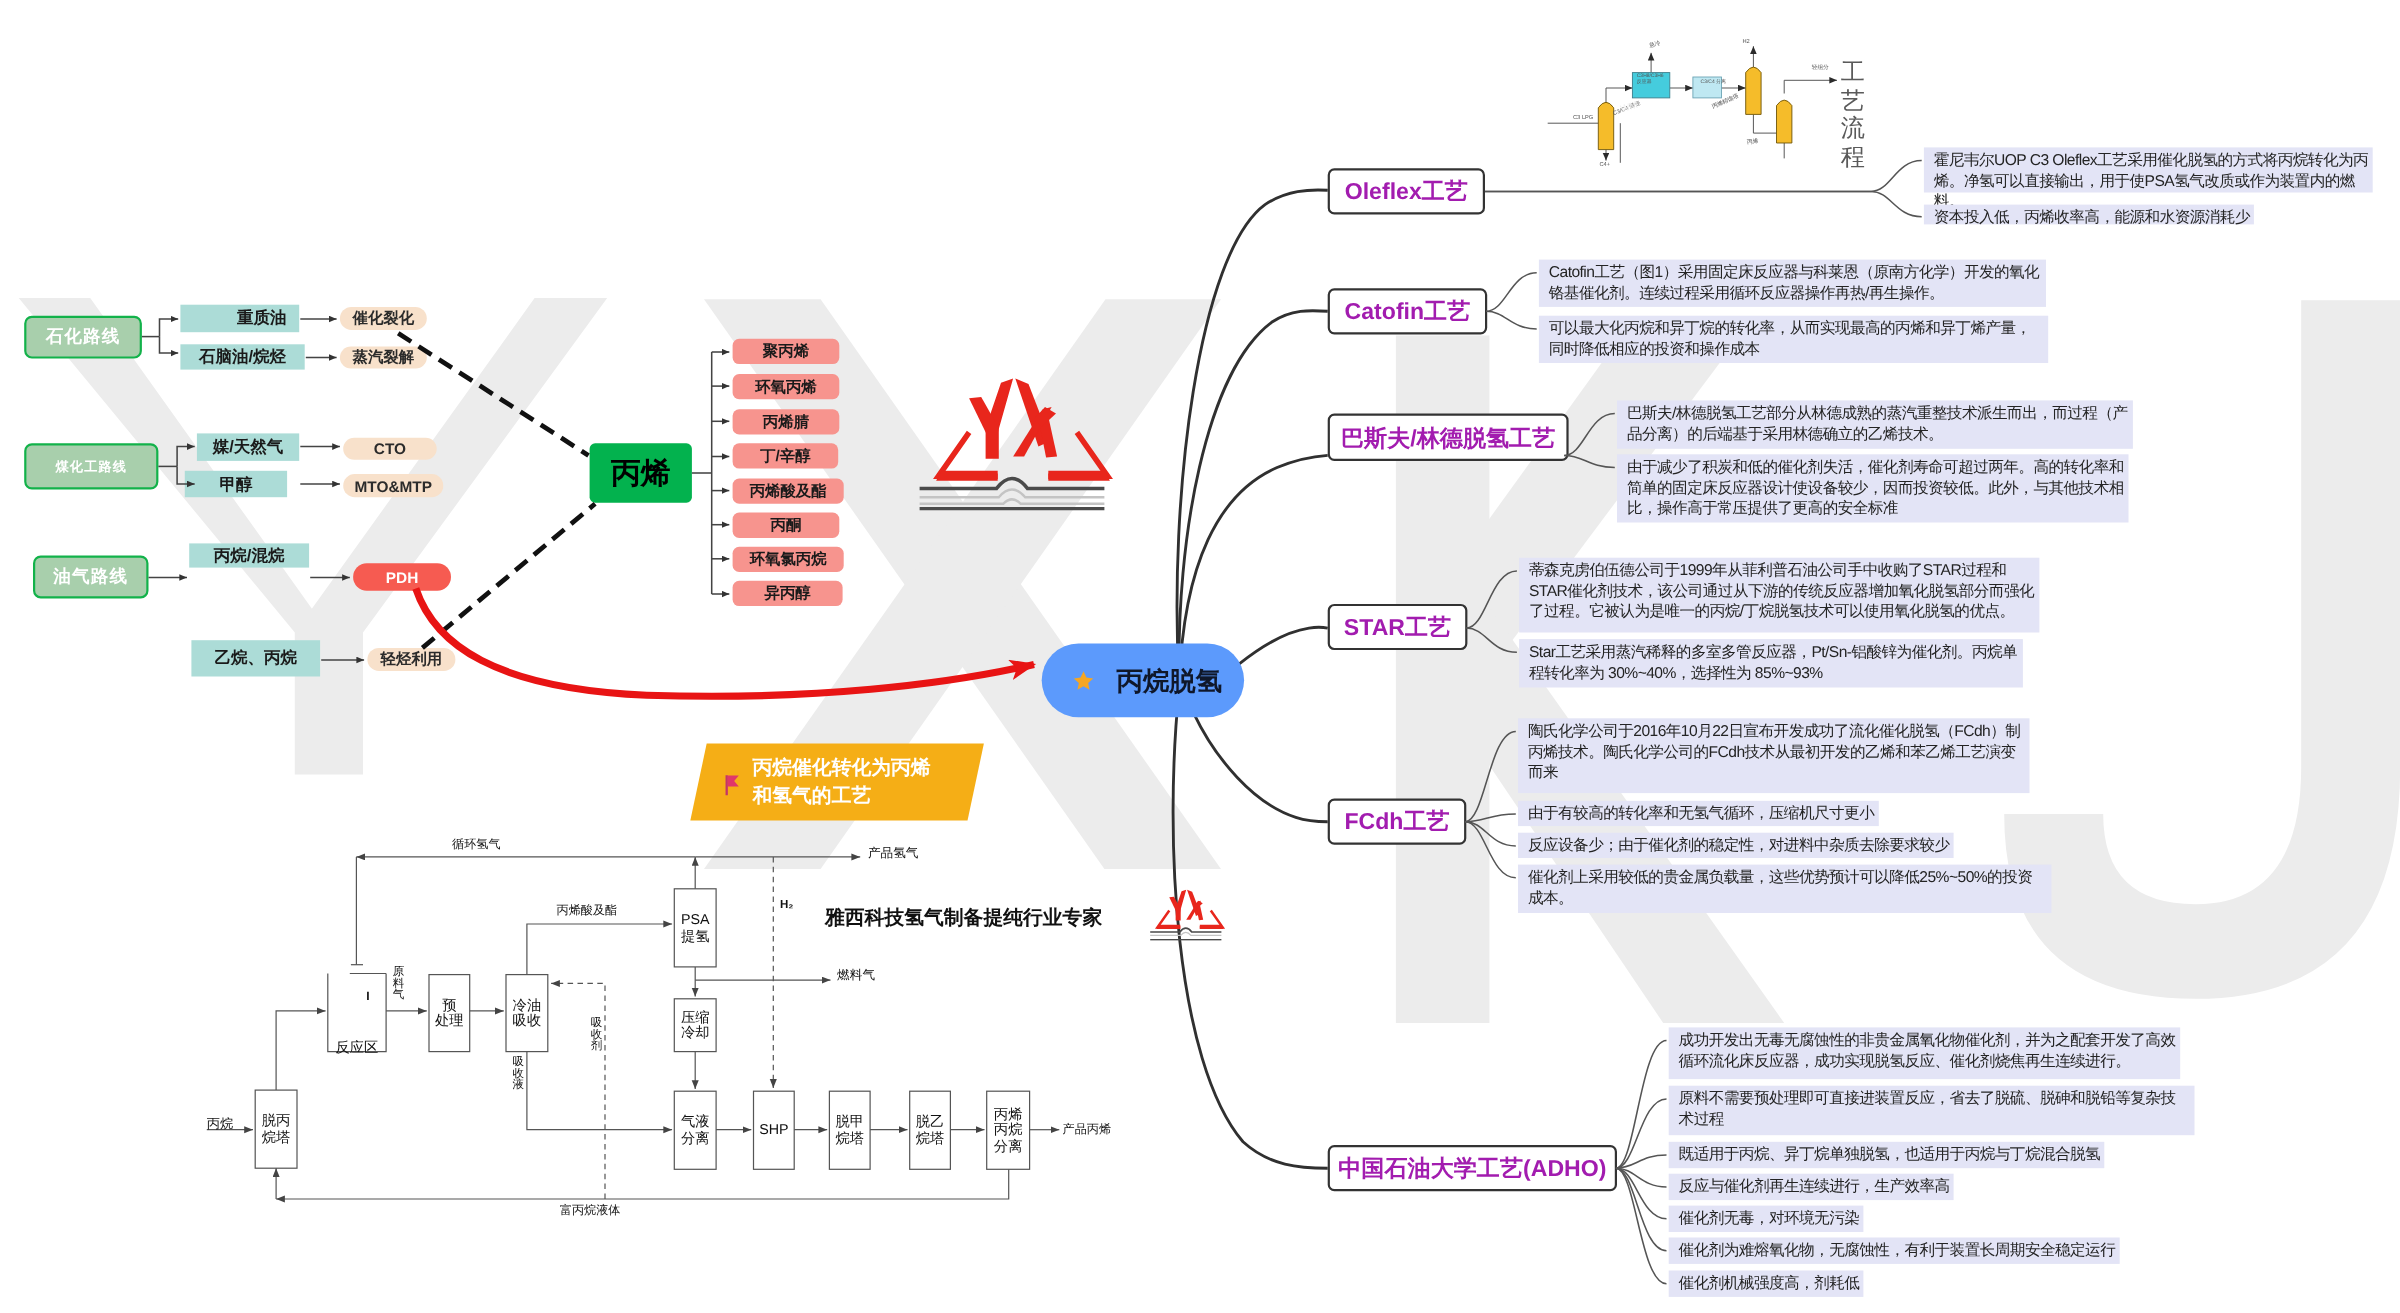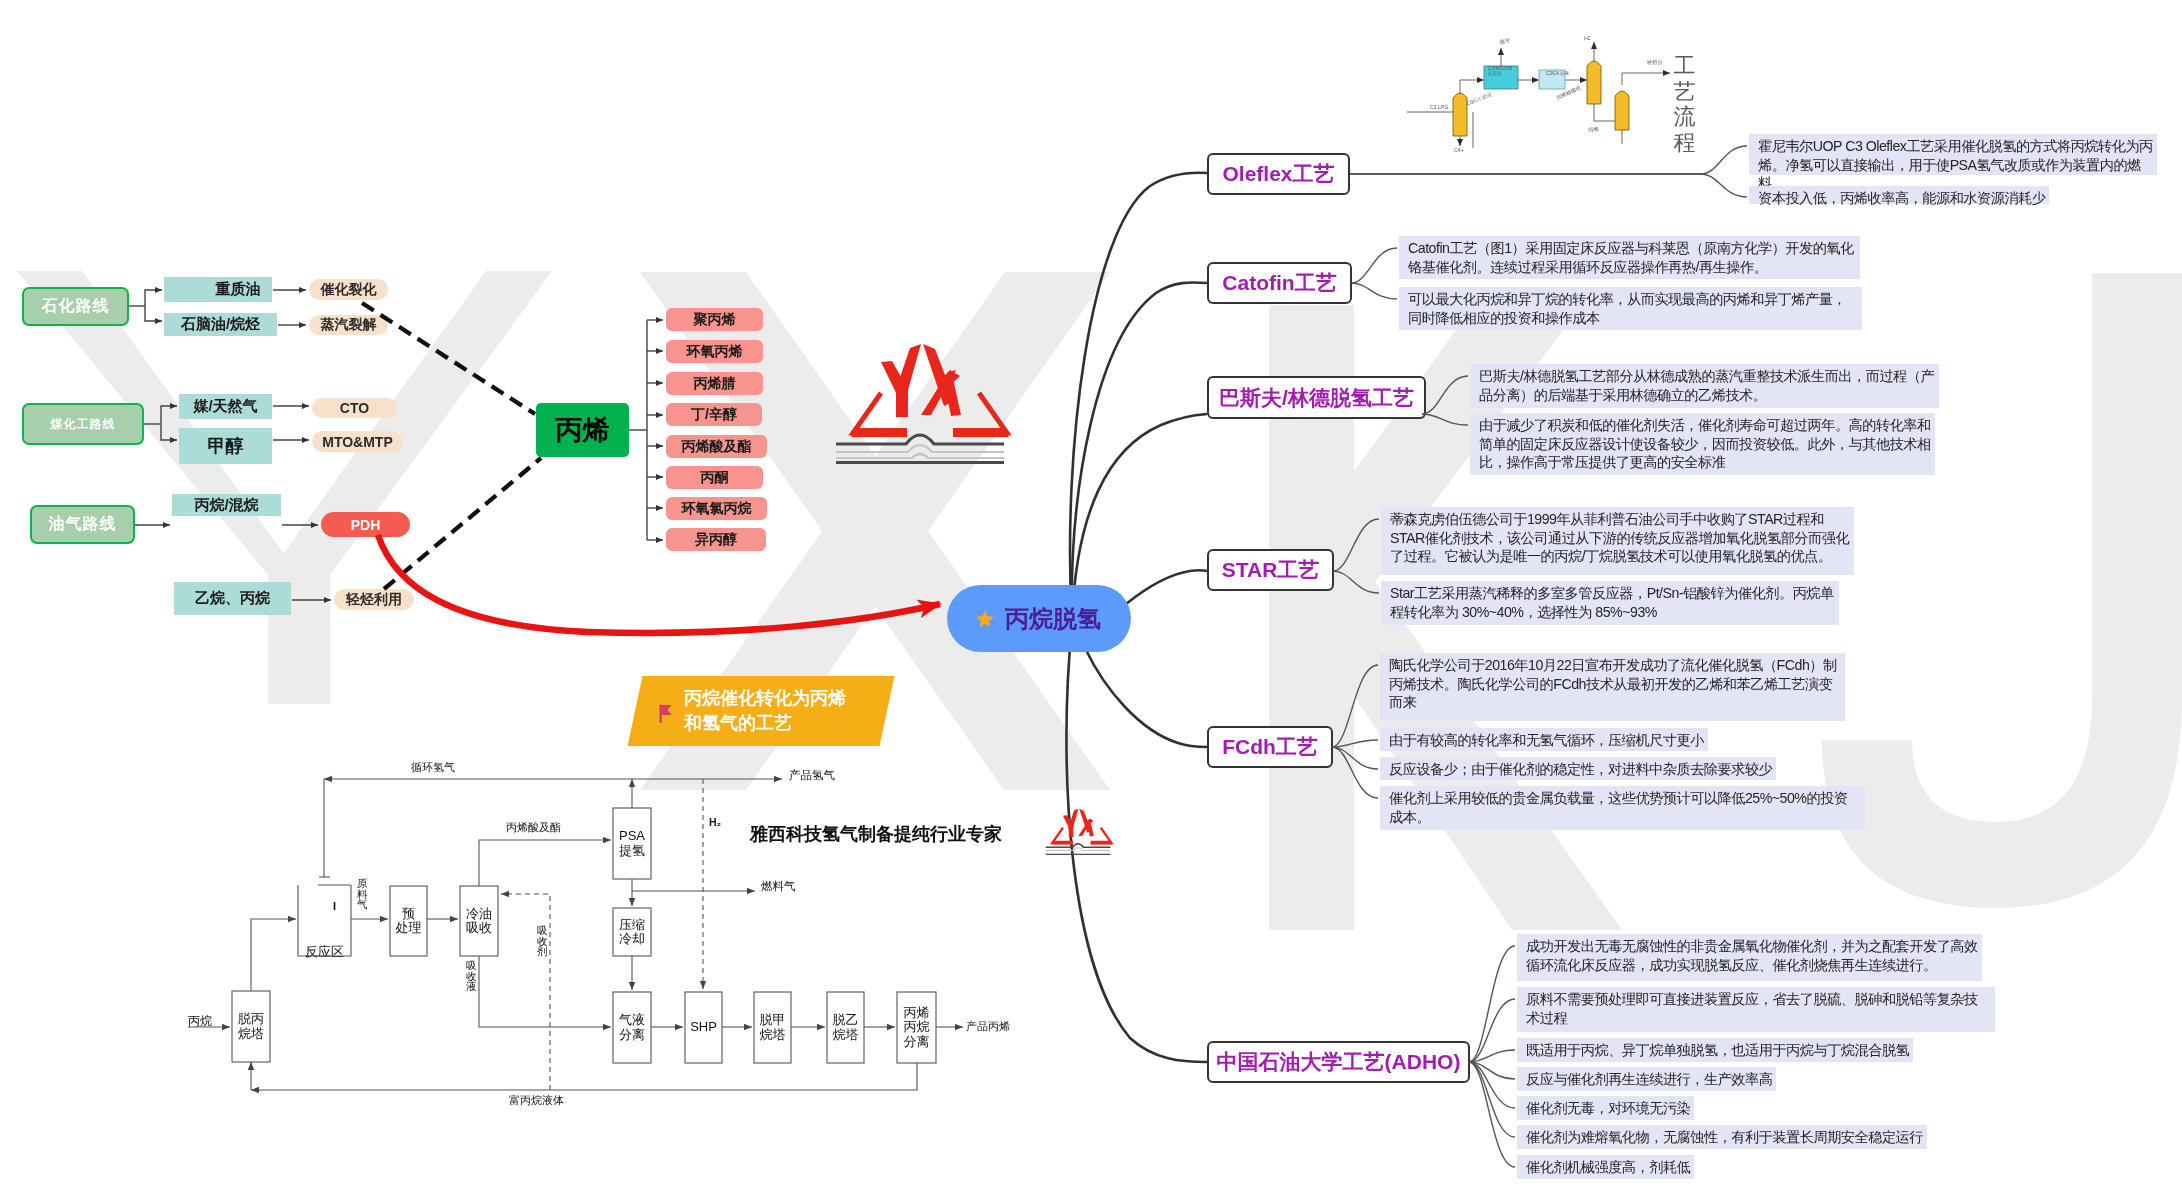--- a/index.html
+++ b/index.html
@@ -23,22 +23,22 @@
     border-radius:15px;color:#ffffff;font-weight:700;
     display:flex;align-items:center;justify-content:center;}
   .prod-pill{position:absolute;box-sizing:border-box;background:#f7948e;
     border-radius:6px;color:#1a1a1a;font-weight:700;
     display:flex;align-items:center;justify-content:center;}
   .green-main{position:absolute;box-sizing:border-box;background:#03b24e;
     border-radius:5px;color:#000;font-weight:700;
     display:flex;align-items:center;justify-content:center;}
   
   .center-node{position:absolute;box-sizing:border-box;background:#5c9afc;
-    border-radius:34px;color:#4c1d95;font-weight:700;
-    display:flex;align-items:center;justify-content:flex-start;gap:10px;
+    border-radius:34px;color:#0f172a;font-weight:700;
+    display:flex;align-items:center;justify-content:flex-start;gap:20px;
     padding-left:28px;}
   
   .banner{position:absolute;background:#f5ae16;color:#fff;font-weight:700;
     transform:skewX(-12deg);display:flex;align-items:center;}
   .banner-inner{transform:skewX(12deg);display:flex;align-items:center;gap:8px;}
   
   .proc-node{position:absolute;box-sizing:border-box;border:2px solid #333;
     background:#fff;border-radius:6px;color:#a21caf;font-weight:700;
     display:flex;align-items:center;justify-content:center;white-space:nowrap;}
   .note{position:absolute;box-sizing:border-box;background:#e3e4f6;
@@ -165,21 +165,21 @@
   <div class="peach-pill" style="left:309px;top:315px;width:79px;height:20px;font-size:14px;">
     <span>蒸汽裂解</span>
   </div>
 
   <div class="route-box" style="left:22px;top:403px;width:122px;height:42px;font-size:12px;">
     <span>煤化工路线</span>
   </div>
   <div class="teal-box" style="left:179px;top:394px;width:93px;height:25px;font-size:15px;">
     <span>媒/天然气</span>
   </div>
-  <div class="teal-box" style="left:179px;top:428px;width:93px;height:36px;font-size:18px;">
+  <div class="teal-box" style="left:168px;top:428px;width:93px;height:24px;font-size:15px;">
     <span>甲醇</span>
   </div>
   <div class="peach-pill" style="left:312px;top:398px;width:85px;height:20px;font-size:14px;">
     <span>CTO</span>
   </div>
   <div class="peach-pill" style="left:312px;top:431px;width:91px;height:21px;font-size:14px;">
     <span>MTO&amp;MTP</span>
   </div>
 
   <div class="route-box" style="left:30px;top:505px;width:105px;height:39px;font-size:16px;">

